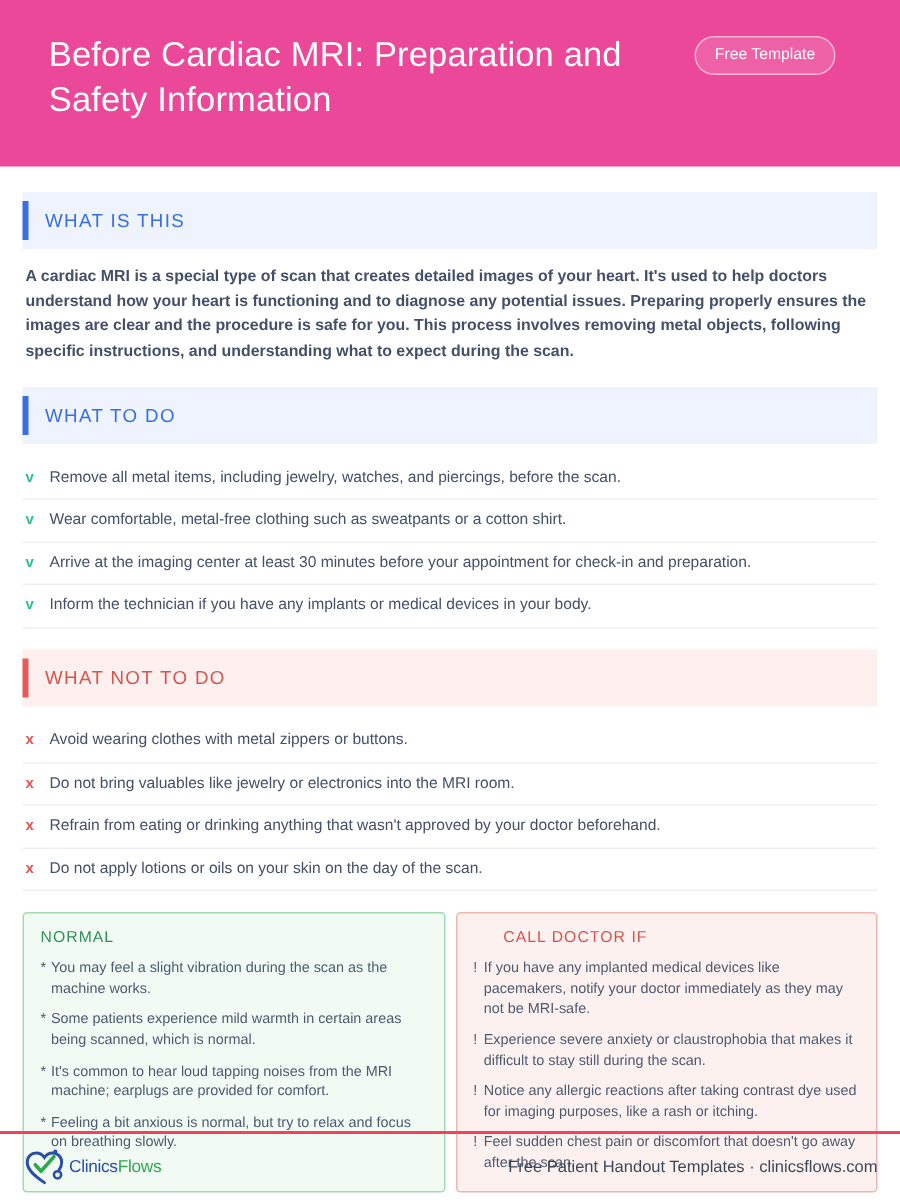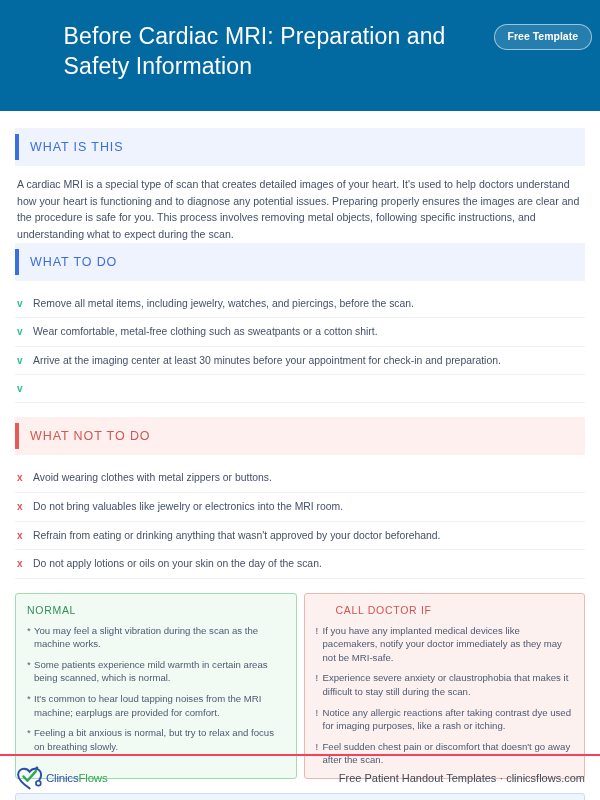--- a/index.html
+++ b/index.html
@@ -12,47 +12,46 @@
   body {
     font-family: "Liberation Sans", sans-serif;
     background: #ffffff;
     color: #3c4858;
     position: relative;
     overflow: hidden;
   }
 
   
   .header {
-    background: #0369a1;
+    background: #ec4899;
     height: 111px;
-    padding: 18px 8px 0 22px;
+    padding: 18px 32px 0 22px;
     display: flex;
     align-items: flex-start;
-    justify-content: flex-end;
+    justify-content: center;
   }
   .header-title {
     color: #ffffff;
     font-size: 23px;
     line-height: 1.32;
     font-weight: 400;
     letter-spacing: 0.1px;
     max-width: 430px;
     padding-top: 3px;
   }
   .badge {
     margin-top: 6px;
     border: 1px solid rgba(255,255,255,0.55);
     background: rgba(255,255,255,0.14);
     color: #ffffff;
     font-size: 10.5px;
     padding: 6px 13px 7px;
     border-radius: 20px;
     white-space: nowrap;
     line-height: 1;
-    font-weight: bold;
   }
 
   
   .content {
     padding: 17px 15px 0 15px;
   }
 
   
   .sec-head {
     display: flex;
@@ -76,20 +75,22 @@
   .sec-head.red  { background: #fdf0ef; }
   .sec-head.red .bar { background: #e85a5a; }
   .sec-head.red .label { color: #d4564f; text-align: right; }
 
   
   .intro {
     font-size: 10.6px;
     line-height: 1.58;
     color: #44506a;
     padding: 1px 2px 0 2px;
+    margin-bottom: 15px;
+    font-weight: bold;
   }
 
   
   .list { margin-bottom: 14px; }
   .list-item {
     display: flex;
     align-items: flex-start;
     font-size: 10.4px;
     line-height: 1.3;
     color: #44506a;
@@ -211,20 +212,21 @@
     <div class="list-item">
       <span class="bullet ok">v</span>
       <span>Wear comfortable, metal-free clothing such as sweatpants or a cotton shirt.</span>
     </div>
     <div class="list-item">
       <span class="bullet ok">v</span>
       <span>Arrive at the imaging center at least 30 minutes before your appointment for check-in and preparation.</span>
     </div>
     <div class="list-item">
       <span class="bullet ok">v</span>
+      <span>Inform the technician if you have any implants or medical devices in your body.</span>
     </div>
   </div>
 
   <div class="sec-head red">
     <span class="bar"></span>
     <span class="label">WHAT NOT TO DO</span>
   </div>
   <div class="list">
     <div class="list-item">
       <span class="bullet no">x</span>

